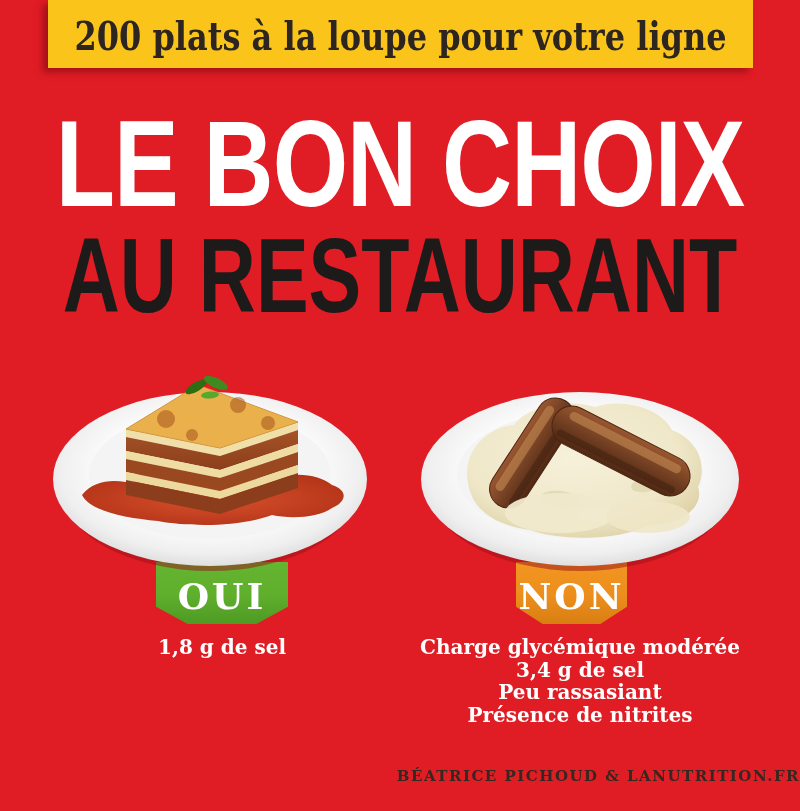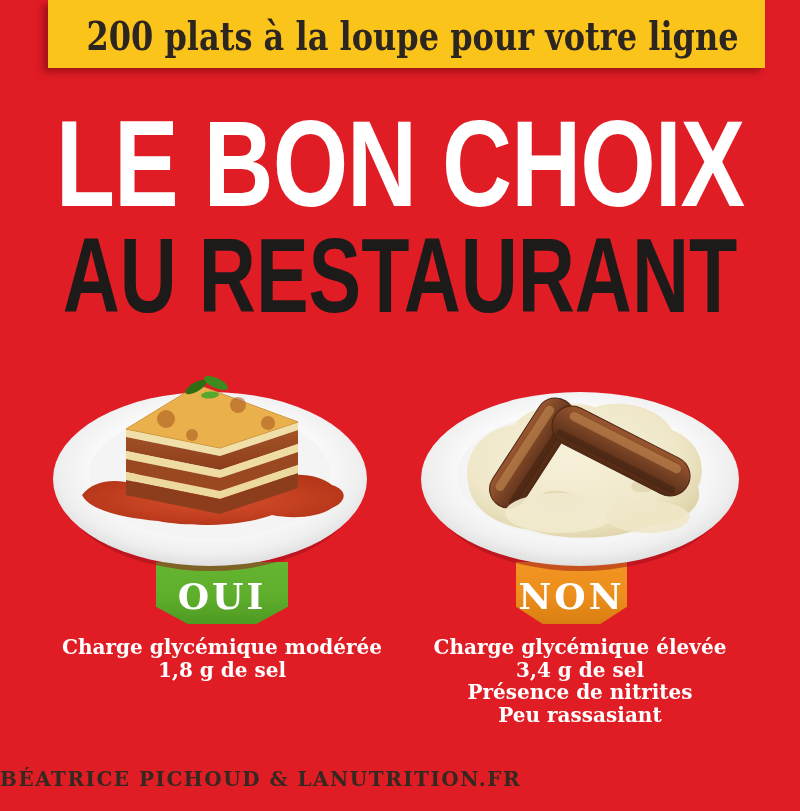--- a/index.html
+++ b/index.html
@@ -6,21 +6,21 @@
   .cover{
     position:relative;width:800px;height:811px;overflow:hidden;
     background:#E01C25;
     font-family:"DejaVu Serif", serif;
   }
   
   .banner{
     position:absolute;left:48px;top:0;width:705px;height:68px;
     background:#FBC41B;
     box-shadow:-5px 4px 7px rgba(110,8,14,.55);
-    display:flex;align-items:center;justify-content:center;padding-left:12px;
+    display:flex;align-items:center;justify-content:center;
   }
   .banner-text{
     font-weight:bold;font-size:32px;color:#2C2520;white-space:nowrap;
     transform:scaleY(1.2);padding-top:4px;letter-spacing:0px;
   }
   
   .title-line{
     position:absolute;left:0;width:800px;text-align:center;line-height:1;
     font-family:"Liberation Sans", sans-serif;font-weight:700;white-space:nowrap;
     transform-origin:center top;
@@ -42,22 +42,22 @@
   
   .facts{
     position:absolute;top:636px;width:330px;z-index:2;
     text-align:center;color:#FFFFFF;font-weight:bold;
     font-size:20px;line-height:22.6px;
   }
   .facts-left{left:57px;}
   .facts-right{left:415px;}
   
   .author{
-    position:absolute;top:767px;left:0;width:800px;text-align:left;
-    color:#352820;font-weight:bold;font-size:20px;letter-spacing:1.5px;
+    position:absolute;top:767px;left:0;width:800px;text-align:right;
+    color:#352820;font-weight:bold;font-size:15px;letter-spacing:1.5px;
   }
   .plate-svg{position:absolute;z-index:3;pointer-events:none;}
   .plate-left{left:40px;top:375px;}
   .plate-right{left:410px;top:375px;}
 </style>
 </head>
 <body>
 
 <div class="cover">
 
@@ -182,26 +182,25 @@
       <rect x="-75" y="-20" width="150" height="40" rx="20" fill="url(#sausGradR)" stroke="#4A2512" stroke-width="1"></rect>
       <rect x="-62" y="-14" width="124" height="9" rx="4.5" fill="#C98F55" opacity="0.55"></rect>
       <rect x="-66" y="8" width="132" height="7" rx="3.5" fill="#3F2010" opacity="0.5"></rect>
     </g>
 
     <ellipse cx="150" cy="138" rx="55" ry="20" fill="#F0E9CC" opacity="0.95"></ellipse>
     <ellipse cx="238" cy="142" rx="42" ry="16" fill="#EFE7C8" opacity="0.9"></ellipse>
   </svg>
 
   <div class="facts facts-left">
+    <div>1,8 g de sel</div>
+  </div>
+
+  <div class="facts facts-right">
     <div>Charge glycémique modérée</div>
-    <div>1,8 g de sel</div>
-  </div>
-
-  <div class="facts facts-right">
-    <div>Charge glycémique élevée</div>
     <div>3,4 g de sel</div>
+    <div>Peu rassasiant</div>
     <div>Présence de nitrites</div>
-    <div>Peu rassasiant</div>
   </div>
 
   <div class="author">BÉATRICE PICHOUD &amp; LANUTRITION.FR</div>
 
 </div>
 
 </body></html>

